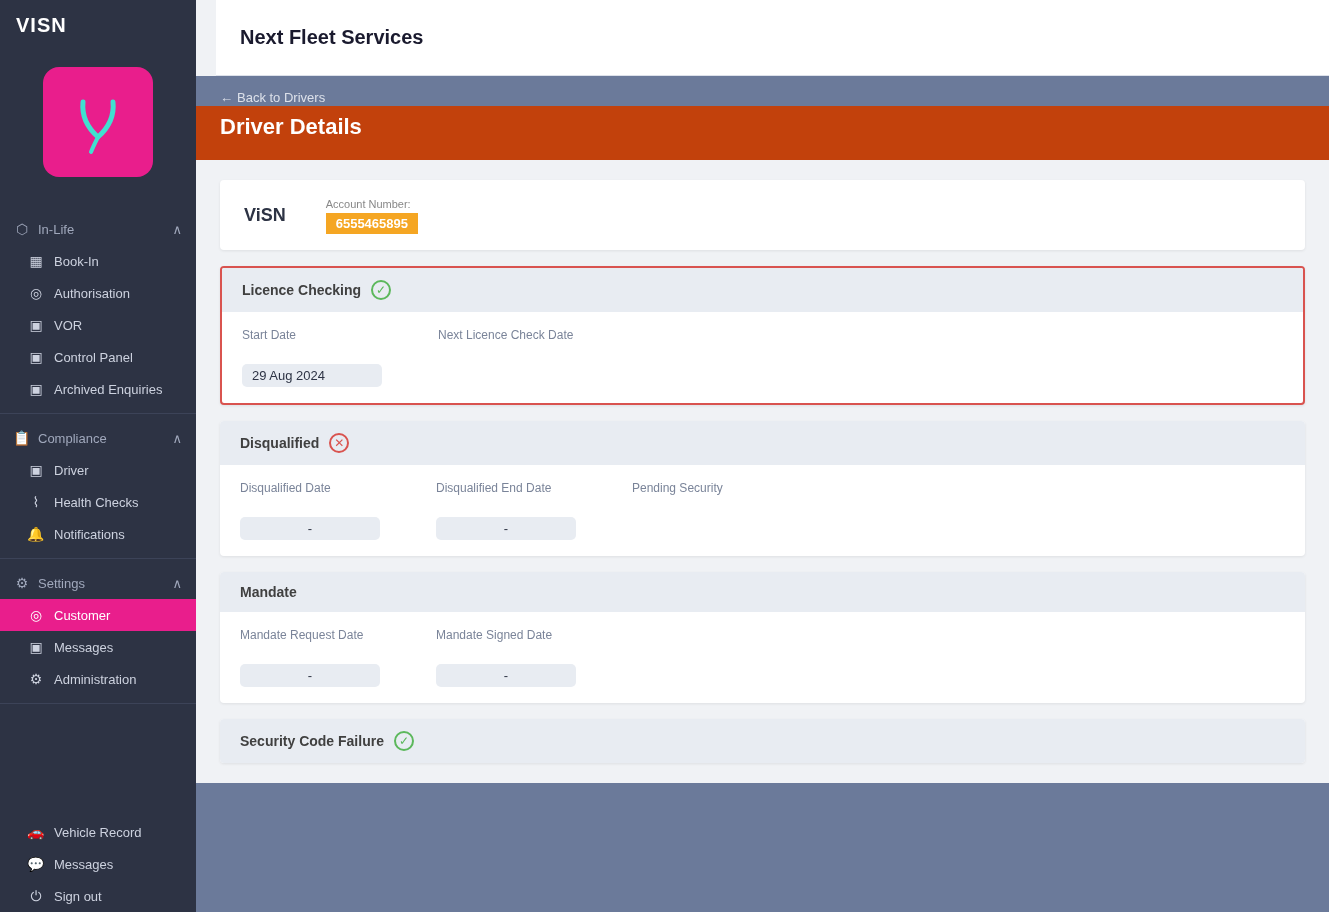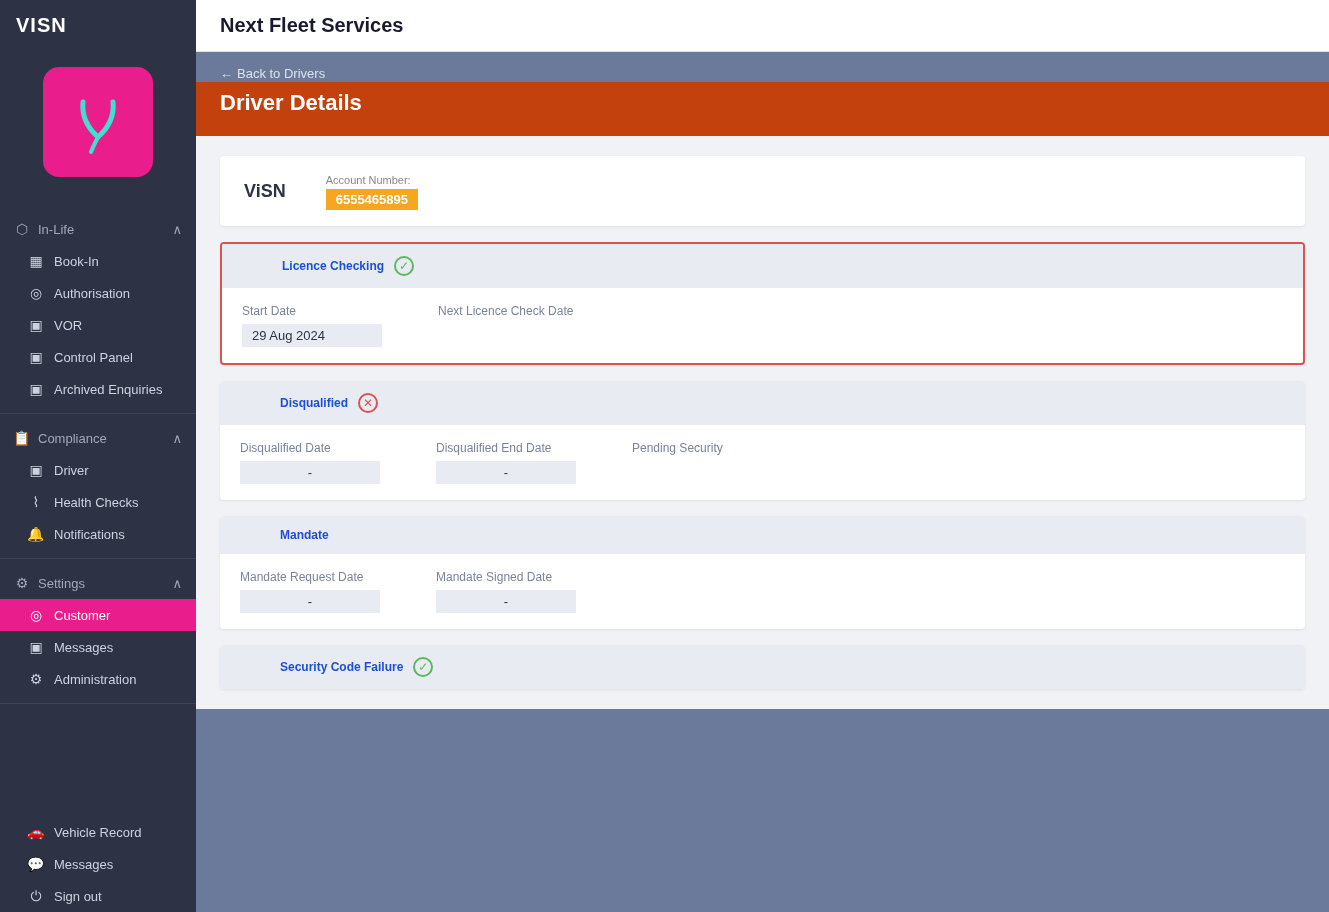--- a/index.html
+++ b/index.html
@@ -87,21 +87,22 @@
     
     .main {
       flex: 1;
       display: flex;
       flex-direction: column;
       overflow: hidden;
     }
     .top-bar {
       background: #fff;
       border-bottom: 1px solid #dde1ea;
-      padding: 14px 24px;
+      padding: 26px 24px;
+      margin-left: 20px;
     }
     .top-bar h1 {
       font-size: 20px;
       font-weight: bold;
       color: #1a1a2e;
     }
     .content-area {
       flex: 1;
       overflow-y: auto;
       background: #6b7a9a;
@@ -178,24 +179,23 @@
       border: 2px solid #d9534f;
     }
     .section-header {
       background: #e8ecf2;
       padding: 12px 20px;
       display: flex;
       align-items: center;
       gap: 10px;
     }
     .section-title {
-      font-size: 12px;
+      font-size: 14px;
       font-weight: 600;
-      color: #1d4ed8;
-      margin-left: 40px;
+      color: #404040;
     }
     .status-icon-green {
       width: 20px;
       height: 20px;
       border-radius: 50%;
       border: 2px solid #5cb85c;
       display: inline-flex;
       align-items: center;
       justify-content: center;
       color: #5cb85c;
@@ -225,25 +225,26 @@
       flex-direction: column;
       gap: 6px;
       min-width: 140px;
     }
     .field-label {
       font-size: 12px;
       color: #7a8499;
     }
     .field-value {
       background: #e8ecf2;
-      border-radius: 0;
+      border-radius: 5px;
       padding: 4px 10px;
       font-size: 13px;
       color: #2d3344;
       display: inline-block;
+      margin-top: 16px;
     }
     .field-value.dash {
       padding: 4px 10px;
       min-width: 30px;
       text-align: center;
     }
   </style>
 </head>
 <body>
 

